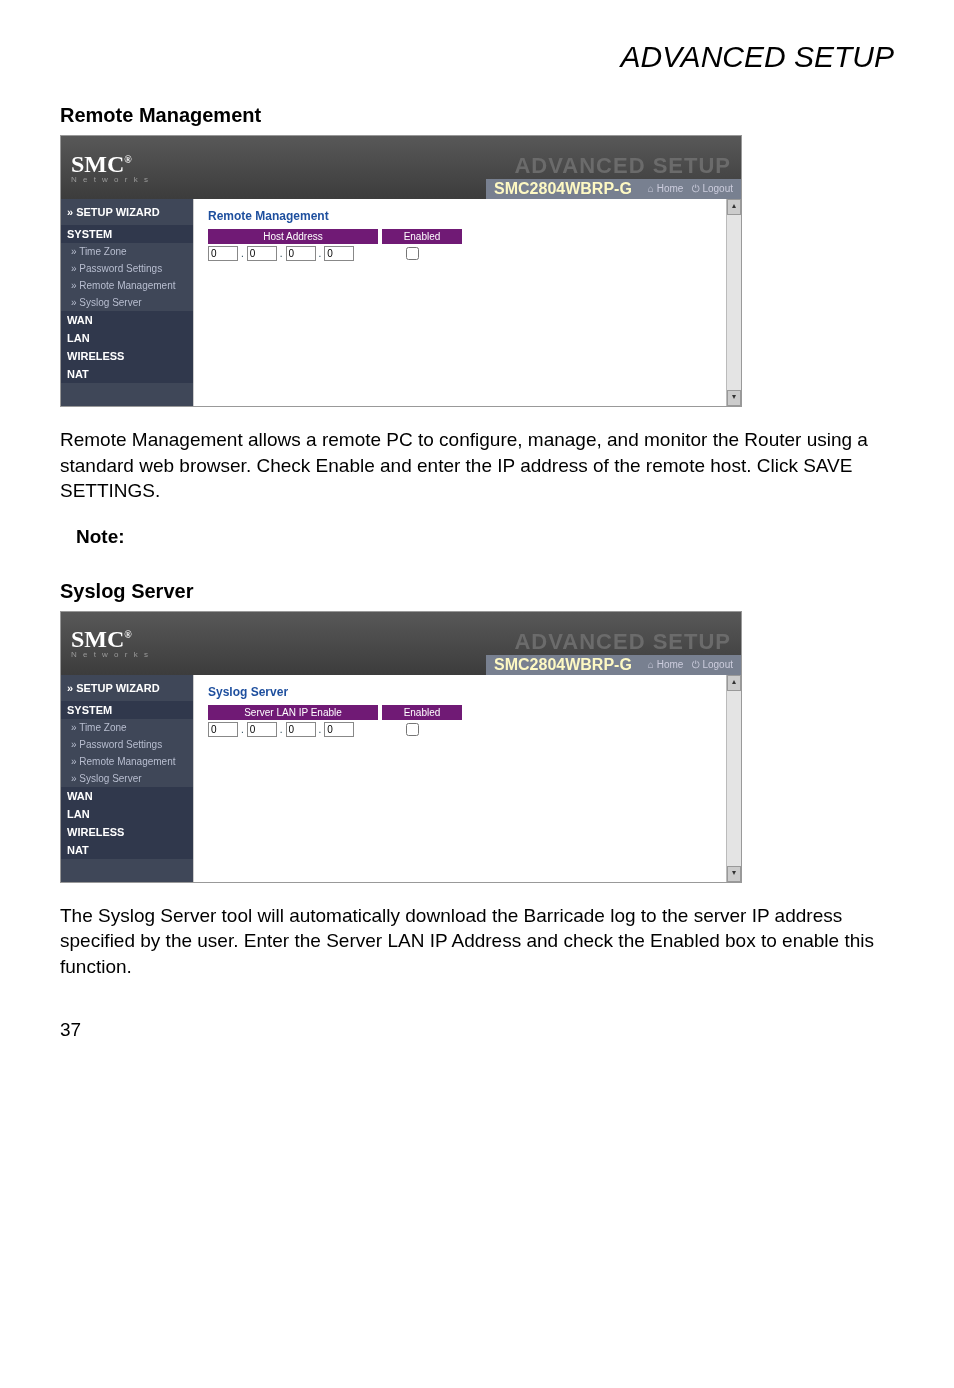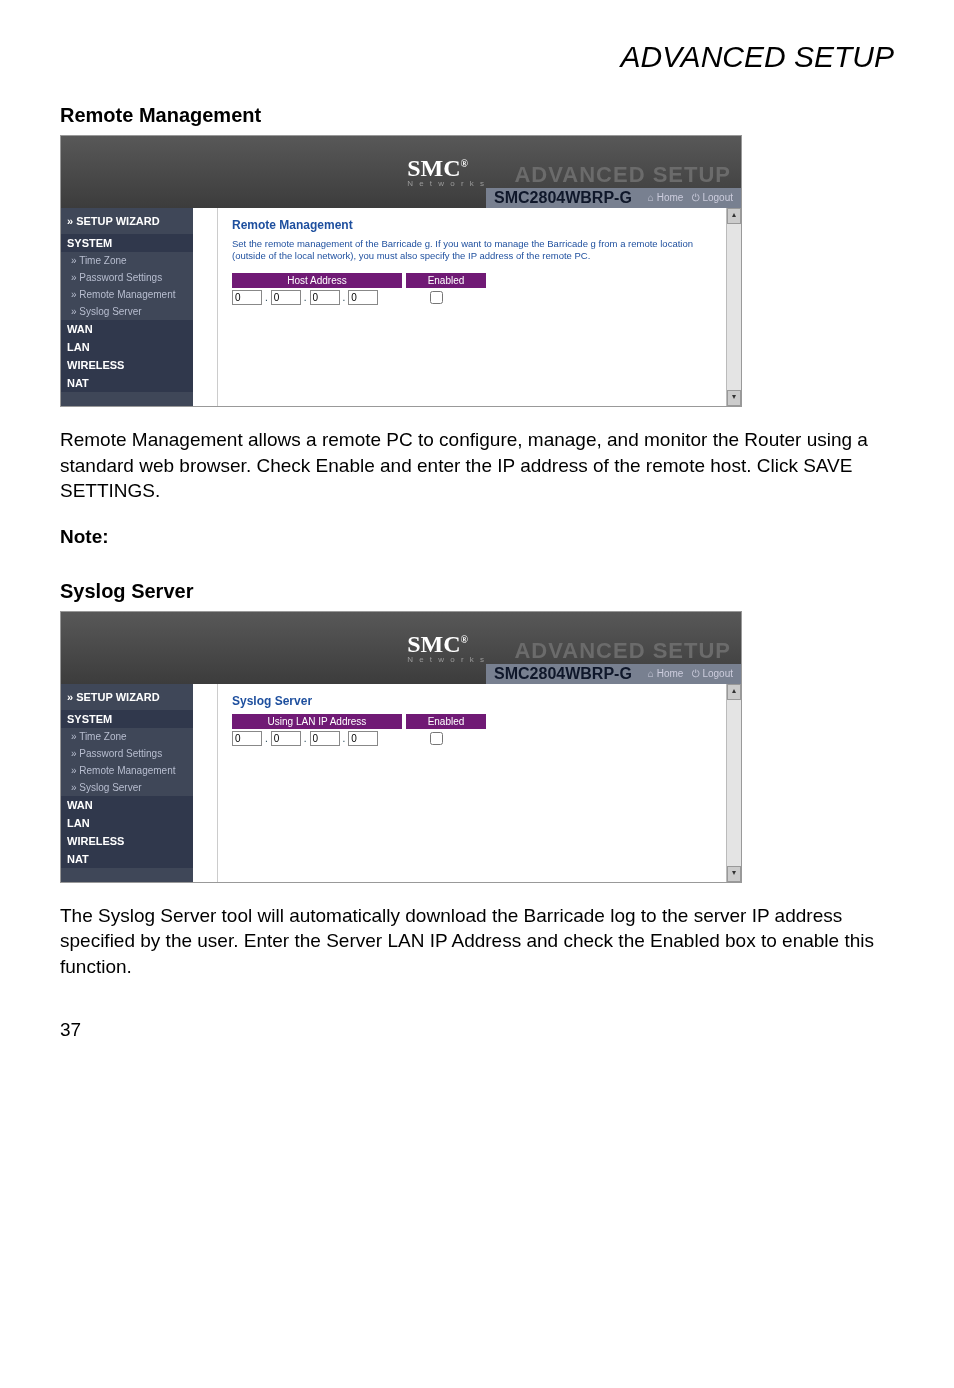--- a/index.html
+++ b/index.html
@@ -22,21 +22,21 @@
     margin: 30px 0 8px;
   }
   .body-text {
     font-size: 19px;
     margin: 20px 0;
     line-height: 1.35;
   }
   .note-row {
     display: flex;
     font-size: 19px;
-    margin: 14px 0;
+    margin: 14px 16px;
     line-height: 1.35;
   }
   .note-row .label {
     font-weight: bold;
     min-width: 68px;
     flex: 0 0 auto;
   }
   .page-num {
     font-size: 19px;
     margin-top: 40px;
@@ -47,24 +47,24 @@
     border: 1px solid #999;
     width: 680px;
     height: 270px;
     display: flex;
     flex-direction: column;
     font-size: 11px;
   }
   .ru-header {
     background: #555;
     background: linear-gradient(#585858, #3c3c3c);
-    height: 72px;
+    height: 63px;
     display: flex;
     align-items: center;
-    justify-content: flex-end;
+    justify-content: space-between;
     color: #bbb;
   }
   .ru-logo {
     font-family: "Times New Roman", serif;
     font-weight: bold;
     font-size: 24px;
     color: #fff;
     padding-left: 10px;
     line-height: 1;
   }
@@ -93,36 +93,35 @@
   }
   .ru-strip {
     display: flex;
     align-items: center;
     background: #788090;
     height: 20px;
     margin-top: 2px;
   }
   .model {
     font-weight: bold;
-    color: #0f172a;
+    color: #fef9c3;
     font-size: 16px;
     padding: 0 8px;
     white-space: nowrap;
   }
   .toplinks {
     color: #ccd;
     font-size: 10px;
     padding: 0 8px;
     white-space: nowrap;
   }
   .ru-body {
     display: flex;
     flex: 1;
     min-height: 0;
-    gap: 24px;
   }
   .ru-nav {
     width: 132px;
     background: #3f4758;
     color: #fff;
     font-size: 10px;
   }
   .ru-nav .nav-bold {
     font-weight: bold;
     padding: 7px 6px;
@@ -251,21 +250,20 @@
       <div class="nav-item">» Password Settings</div>
       <div class="nav-item">» Remote Management</div>
       <div class="nav-item">» Syslog Server</div>
       <div class="nav-cat">WAN</div>
       <div class="nav-cat">LAN</div>
       <div class="nav-cat">WIRELESS</div>
       <div class="nav-cat">NAT</div>
     </div>
     <div class="ru-content">
       <div class="section-title">Remote Management</div>
-      <div class="section-desc">Set the remote management of the Barricade g. If you want to manage the Barricade g from a remote location (outside of the local network), you must also specify the IP address of the remote PC.</div>
       <div class="field-row">
         <div class="col-hdr host-col">Host Address</div>
         <div class="col-hdr en-col">Enabled</div>
       </div>
       <div class="field-row">
         <div class="inputs">
           <input value="0" style="">
             <span class="dot">.</span>
           <input value="0" style="">
             <span class="dot">.</span>
@@ -322,21 +320,21 @@
       <div class="nav-item">» Remote Management</div>
       <div class="nav-item">» Syslog Server</div>
       <div class="nav-cat">WAN</div>
       <div class="nav-cat">LAN</div>
       <div class="nav-cat">WIRELESS</div>
       <div class="nav-cat">NAT</div>
     </div>
     <div class="ru-content">
       <div class="section-title">Syslog Server</div>
       <div class="field-row">
-        <div class="col-hdr host-col">Using LAN IP Address</div>
+        <div class="col-hdr host-col">Server LAN IP Enable</div>
         <div class="col-hdr en-col">Enabled</div>
       </div>
       <div class="field-row">
         <div class="inputs">
           <input value="0" style="">
             <span class="dot">.</span>
           <input value="0" style="">
             <span class="dot">.</span>
           <input value="0" style="">
             <span class="dot">.</span>

